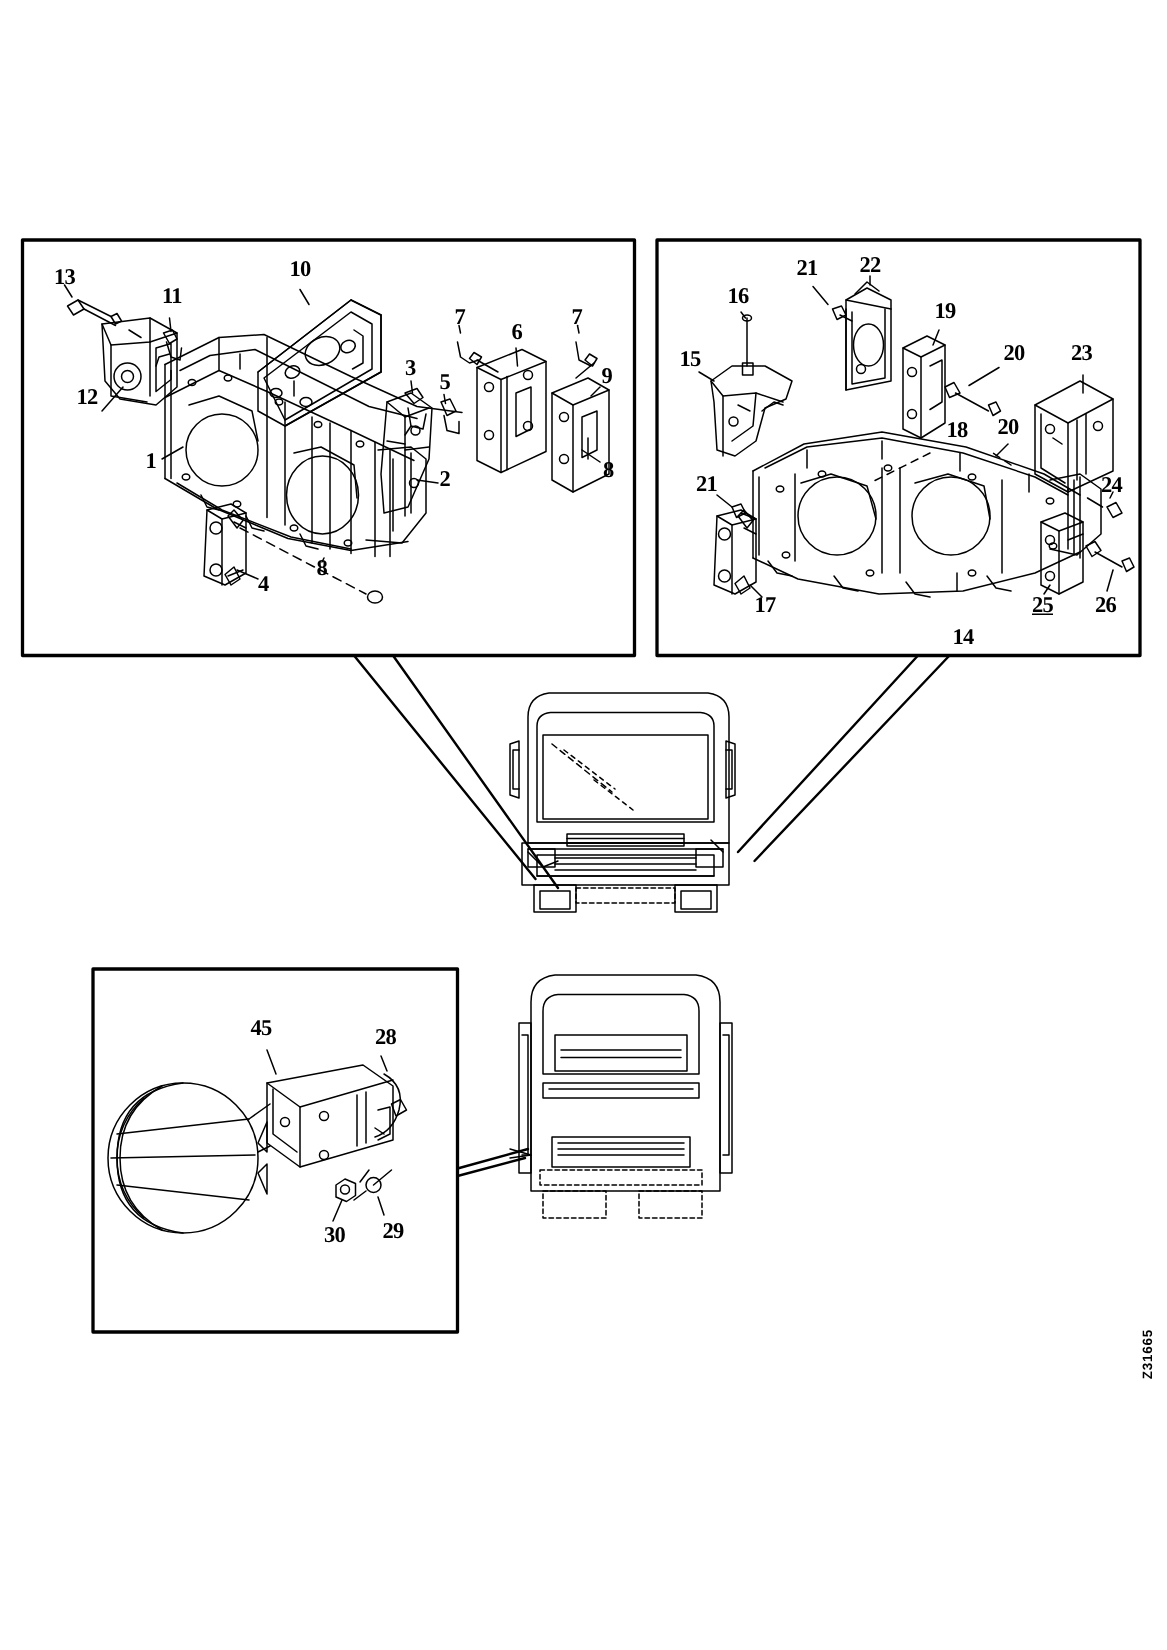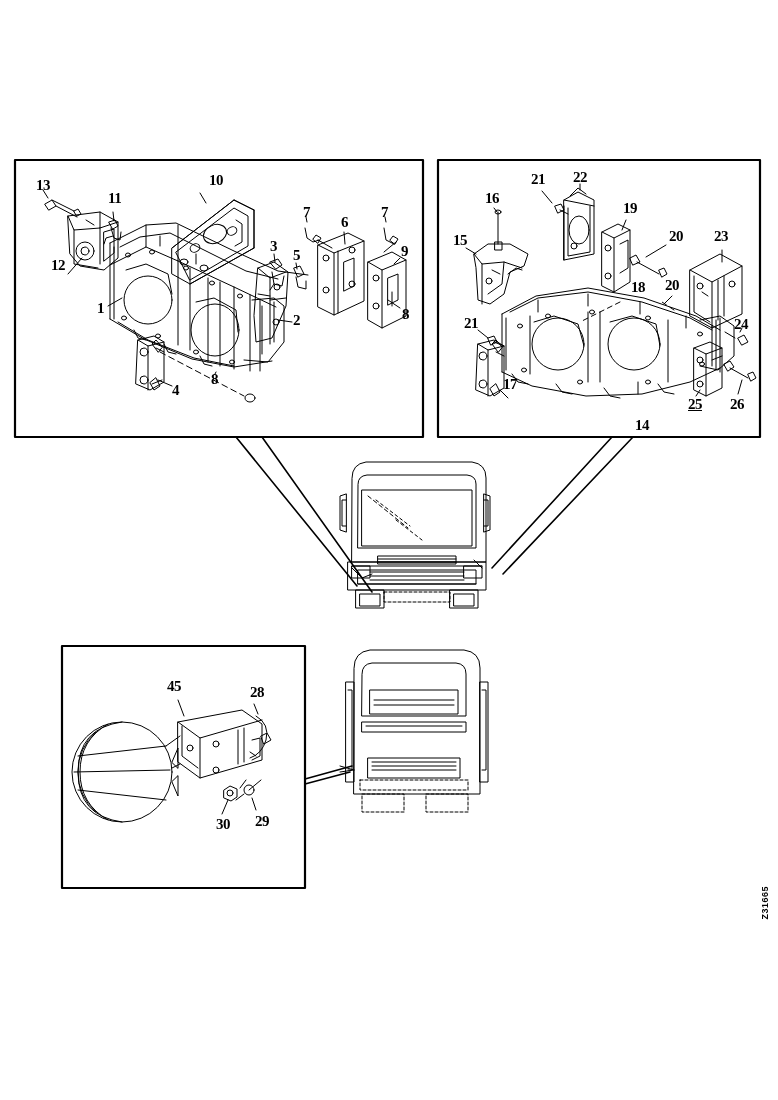--- a/index.html
+++ b/index.html
@@ -526,21 +526,21 @@
         <ellipse cx="230" cy="793" rx="3" ry="3"></ellipse>
       </g>
       <path d="M222 814 l6 -14"></path>
     </g>
 
   </g>
 </svg>
 
 <div class="callout" style="left:36px;  top:178px;">13</div>
 <div class="callout" style="left:108px; top:191px;">11</div>
-<div class="callout" style="left:193px; top:173px;margin-left:16px;">10</div>
+<div class="callout" style="left:193px; top:173px;">10</div>
 <div class="callout" style="left:51px;  top:258px;">12</div>
 <div class="callout" style="left:303px; top:205px;">7</div>
 <div class="callout" style="left:341px; top:215px;">6</div>
 <div class="callout" style="left:381px; top:205px;">7</div>
 <div class="callout" style="left:270px; top:239px;">3</div>
 <div class="callout" style="left:293px; top:248px;">5</div>
 <div class="callout" style="left:401px; top:244px;">9</div>
 <div class="callout" style="left:97px;  top:301px;">1</div>
 <div class="callout" style="left:293px; top:313px;">2</div>
 <div class="callout" style="left:402px; top:307px;">8</div>
@@ -551,21 +551,21 @@
 <div class="callout" style="left:573px; top:170px;">22</div>
 <div class="callout" style="left:485px; top:191px;">16</div>
 <div class="callout" style="left:623px; top:201px;">19</div>
 <div class="callout" style="left:453px; top:233px;">15</div>
 <div class="callout" style="left:669px; top:229px;">20</div>
 <div class="callout" style="left:714px; top:229px;">23</div>
 <div class="callout" style="left:631px; top:280px;">18</div>
 <div class="callout" style="left:665px; top:278px;">20</div>
 <div class="callout" style="left:464px; top:316px;">21</div>
 <div class="callout" style="left:734px; top:317px;">24</div>
-<div class="callout" style="left:503px; top:377px;">17</div>
+<div class="callout" style="left:503px; top:397px;">17</div>
 <div class="callout" style="left:635px; top:418px;">14</div>
 <div class="callout" style="left:688px; top:397px;text-decoration:underline;">25</div>
 <div class="callout" style="left:730px; top:397px;">26</div>
 
 <div class="callout" style="left:167px; top:679px;">45</div>
 <div class="callout" style="left:250px; top:685px;">28</div>
 <div class="callout" style="left:216px; top:817px;">30</div>
 <div class="callout" style="left:255px; top:814px;">29</div>
 
 <div class="drawing-code">Z31665</div>

